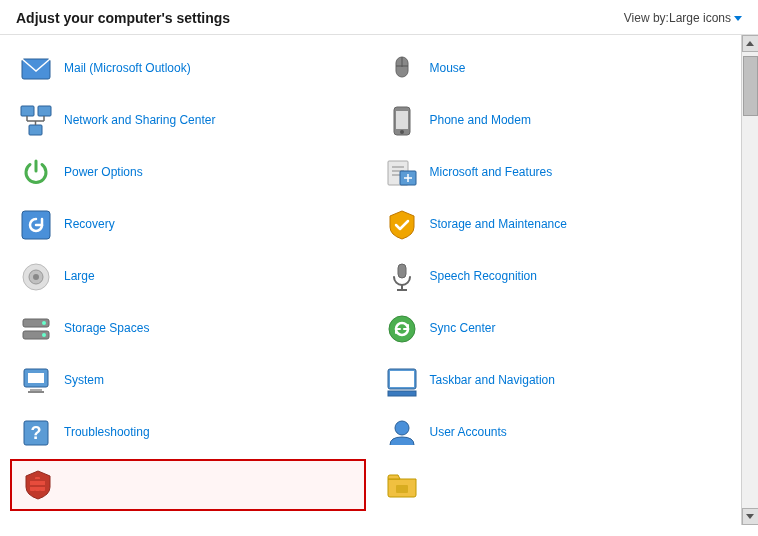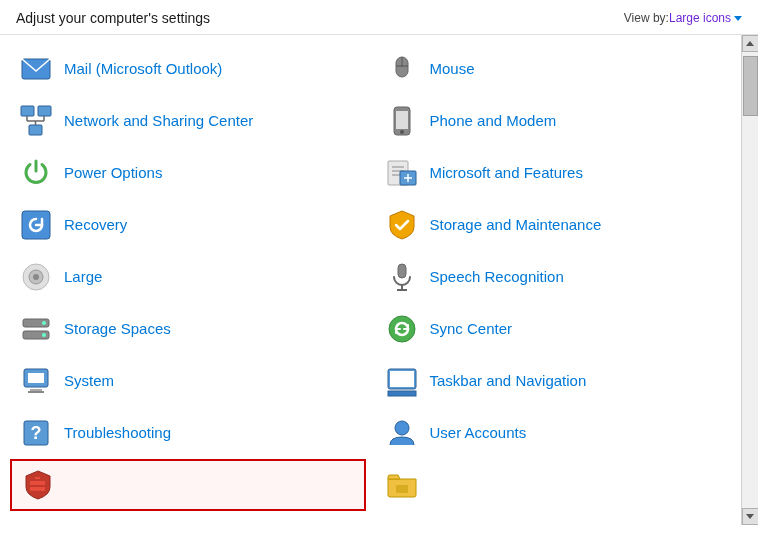--- a/index.html
+++ b/index.html
@@ -14,32 +14,32 @@
     .header {
       padding: 10px 16px 8px 16px;
       display: flex;
       justify-content: space-between;
       align-items: center;
       border-bottom: 1px solid #e0e0e0;
     }
     .header-title {
       color: #1a1a1a;
       font-size: 14px;
-      font-weight: 400;
+      font-weight: 700;
     }
     .view-by {
       display: flex;
       align-items: center;
       gap: 0;
       font-size: 12px;
       color: #444;
     }
     .view-by-label { color: #444; }
     .view-by-value {
-      color: #6d28d9;
+      color: #404040;
       cursor: pointer;
       display: flex;
       align-items: center;
       gap: 3px;
     }
     .chevron-down {
       display: inline-block;
       width: 0;
       height: 0;
       border-left: 4px solid transparent;
@@ -81,21 +81,21 @@
     .item-icon {
       width: 36px;
       height: 36px;
       flex-shrink: 0;
       display: flex;
       align-items: center;
       justify-content: center;
     }
     .item-label {
       color: #0078d7;
-      font-size: 15px;
+      font-size: 12px;
       line-height: 1.3;
       cursor: pointer;
     }
 
     
     .scrollbar-track {
       width: 17px;
       background: #f0f0f0;
       border-left: 1px solid #d0d0d0;
       display: flex;

